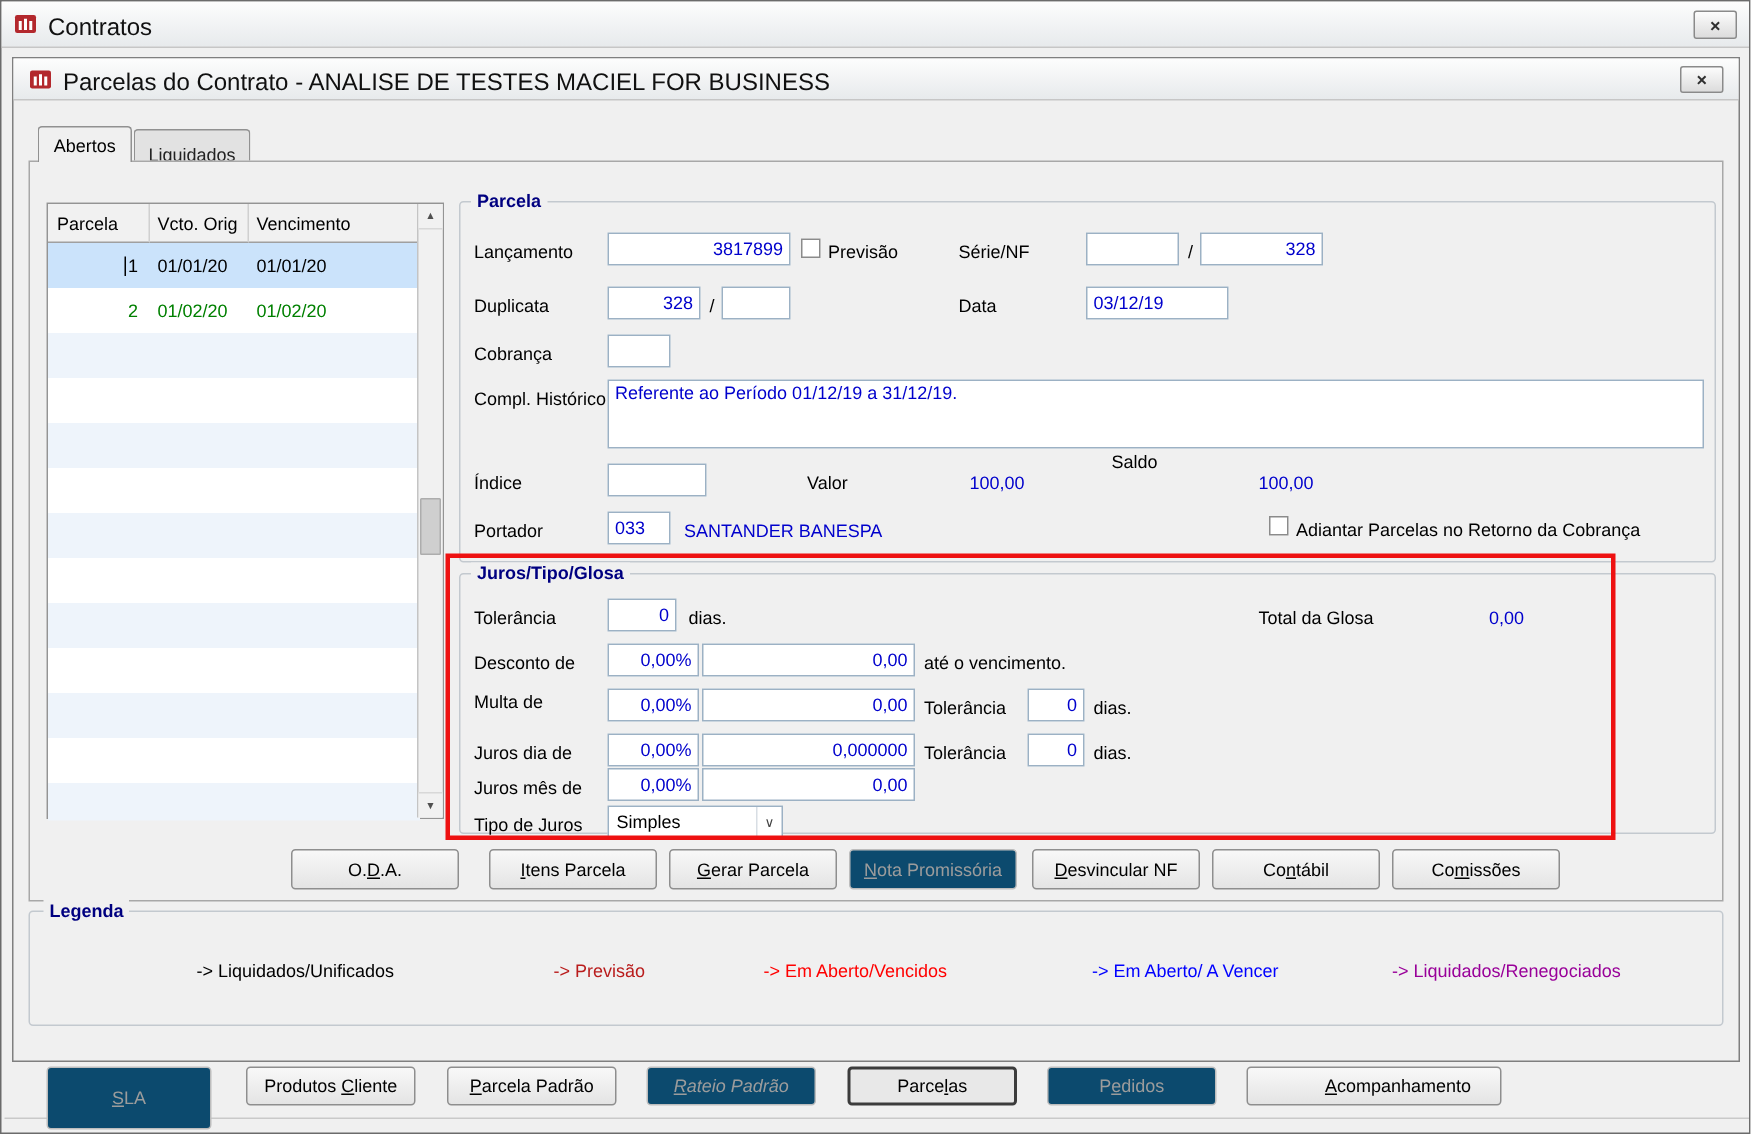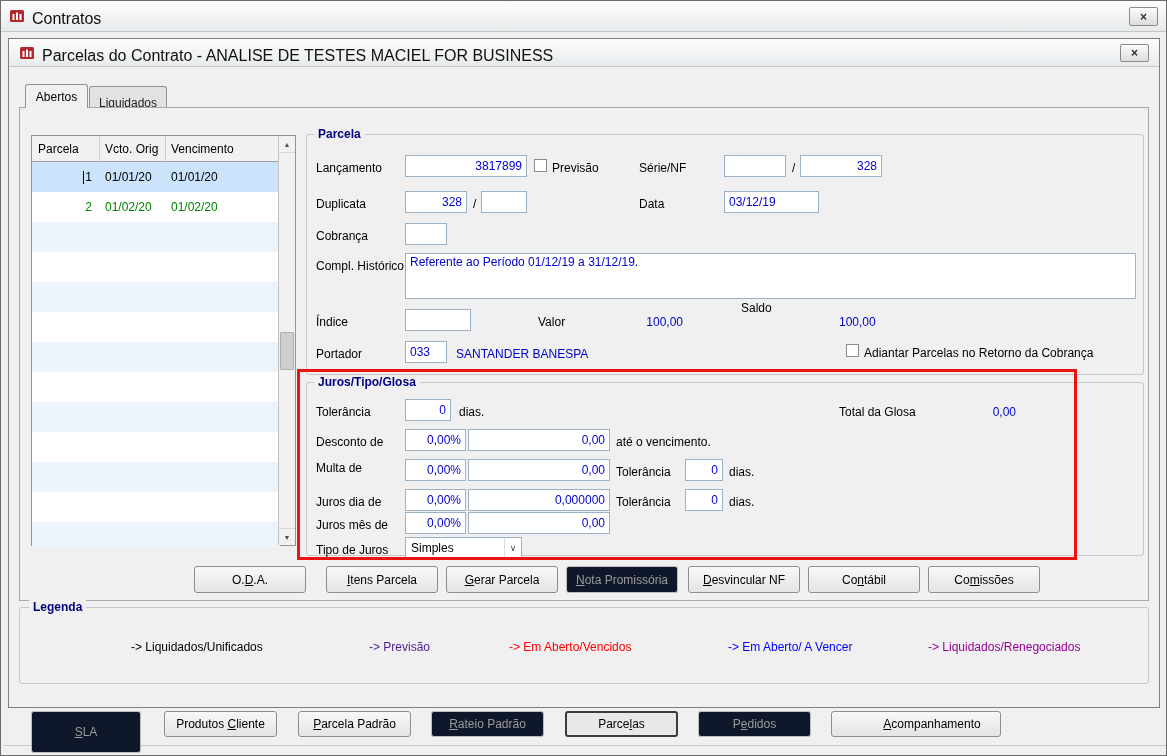--- a/index.html
+++ b/index.html
@@ -76,21 +76,21 @@
 
   .red-annotation { position:absolute; left:296px; top:368px; width:780px; height:191px;
                     border:3px solid #ee1111; z-index:5; pointer-events:none; }
 
   
   .wbtn { position:absolute; height:27px; background:linear-gradient(#f8f8f8,#e4e4e4);
           border:1px solid #8e8e8e; border-radius:3px; font-family:"Liberation Sans",sans-serif;
           font-size:12px; color:#000; text-align:center; line-height:24px; z-index:3;
           white-space:nowrap; overflow:hidden; }
   .wbtn .ak { text-decoration:underline; }
-  .wbtn.disabled { color:#9c9c9c; border-color:#bdbdbd; background:#0f172a;text-align:center; }
+  .wbtn.disabled { color:#9c9c9c; border-color:#bdbdbd; background:#0c4a6e;text-align:center; }
   .wbtn.active { border:2px solid #3c3c3c; background:#e8e8e8; line-height:22px; }
 
   .legend-item { position:absolute; top:639px; white-space:nowrap; z-index:3; }
   .separator { position:absolute; left:2px; top:744px; width:1163px; border-top:1px solid #c9c9c9; }
 </style>
 </head>
 <body>
 
 <div class="screen">
 
@@ -245,28 +245,28 @@
   <button class="wbtn" style="left:325px;top:565px;width:112px;"><span></span><span class="ak">I</span><span>tens Parcela</span></button>
   <button class="wbtn" style="left:445px;top:565px;width:112px;"><span></span><span class="ak">G</span><span>erar Parcela</span></button>
   <button class="wbtn disabled" style="left:565px;top:565px;width:112px;"><span></span><span class="ak">N</span><span>ota Promissória</span></button>
   <button class="wbtn" style="left:687px;top:565px;width:112px;"><span></span><span class="ak">D</span><span>esvincular NF</span></button>
   <button class="wbtn" style="left:807px;top:565px;width:112px;"><span>Co</span><span class="ak">n</span><span>tábil</span></button>
   <button class="wbtn" style="left:927px;top:565px;width:112px;"><span>Co</span><span class="ak">m</span><span>issões</span></button>
 
   <div class="groupbox" style="left:18px;top:606px;width:1130px;height:77px;"></div>
   <span class="group-title" style="left:28px;top:599px;">Legenda</span>
   <span class="legend-item" style="left: 130px; color: rgb(0, 0, 0);">-&gt; Liquidados/Unificados</span>
-  <span class="legend-item" style="left: 368px; color: #4c1d95; text-align: right;">-&gt; Previsão</span>
+  <span class="legend-item" style="left: 368px; color: #b91c1c; text-align: right;">-&gt; Previsão</span>
   <span class="legend-item" style="left: 508px; color: rgb(255, 0, 0);">-&gt; Em Aberto/Vencidos</span>
   <span class="legend-item" style="left: 727px; color: rgb(0, 0, 255);">-&gt; Em Aberto/ A Vencer</span>
   <span class="legend-item" style="left: 927px; color: rgb(153, 0, 153);">-&gt; Liquidados/Renegociados</span>
 
   <button class="wbtn disabled" style="left:30px;top:710px;width:110px;height:42px;"><span></span><span class="ak">S</span><span>LA</span></button>
   <button class="wbtn" style="left:163px;top:710px;width:113px;height:26px;"><span>Produtos </span><span class="ak">C</span><span>liente</span></button>
   <button class="wbtn" style="left:297px;top:710px;width:113px;height:26px;"><span></span><span class="ak">P</span><span>arcela Padrão</span></button>
-  <button class="wbtn disabled" style="left:430px;top:710px;width:113px;height:26px;"><span></span><span class="ak">R</span><span>ateio Padrão</span></button>
+  <button class="wbtn disabled" style="left:430px;top:710px;width:113px;height:26px;font-style:italic;"><span></span><span class="ak">R</span><span>ateio Padrão</span></button>
   <button class="wbtn active" style="left:564px;top:710px;width:113px;height:26px;"><span>Parce</span><span class="ak">l</span><span>as</span></button>
   <button class="wbtn disabled" style="left:697px;top:710px;width:113px;height:26px;"><span>P</span><span class="ak">e</span><span>didos</span></button>
   <button class="wbtn" style="left:830px;top:710px;width:170px;height:26px;padding-left:32px;"><span></span><span class="ak">A</span><span>companhamento</span></button>
 
   <div class="separator"></div>
 
 </div>
 
 </body></html>

